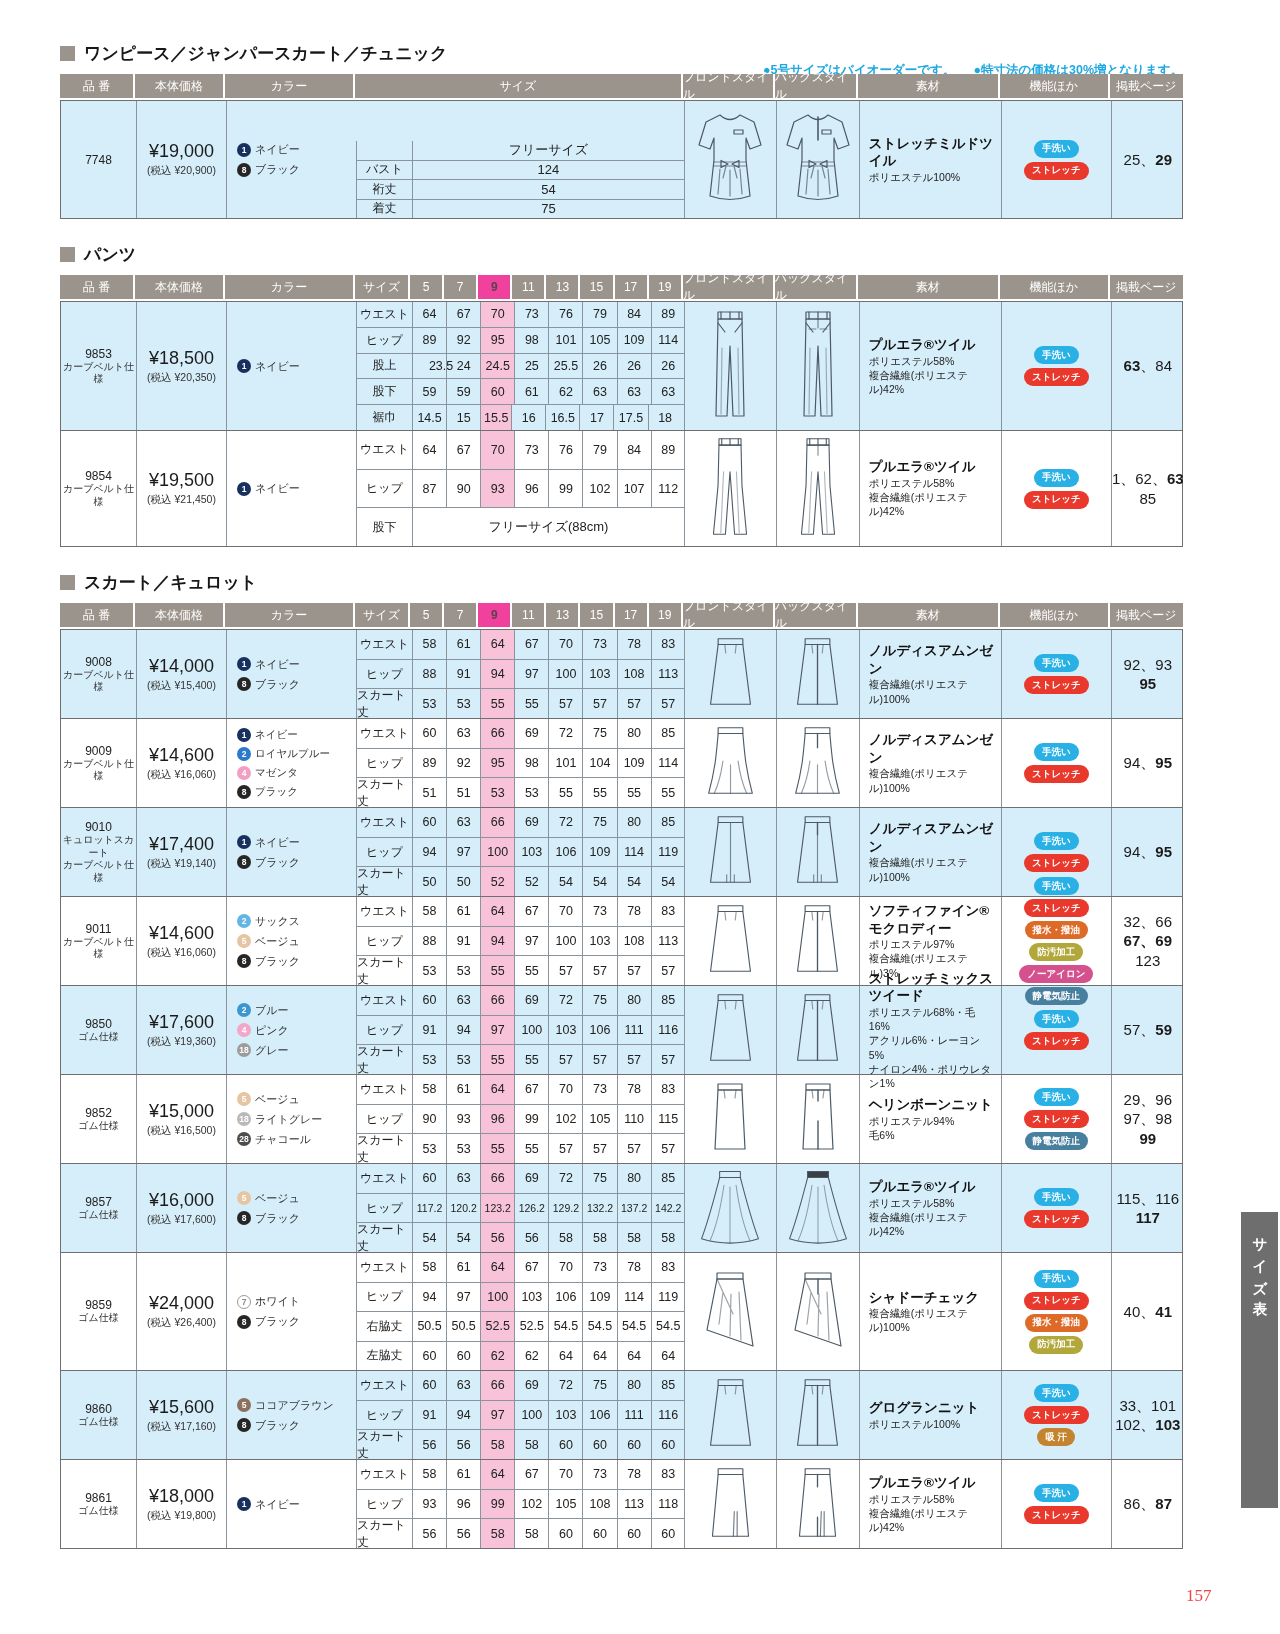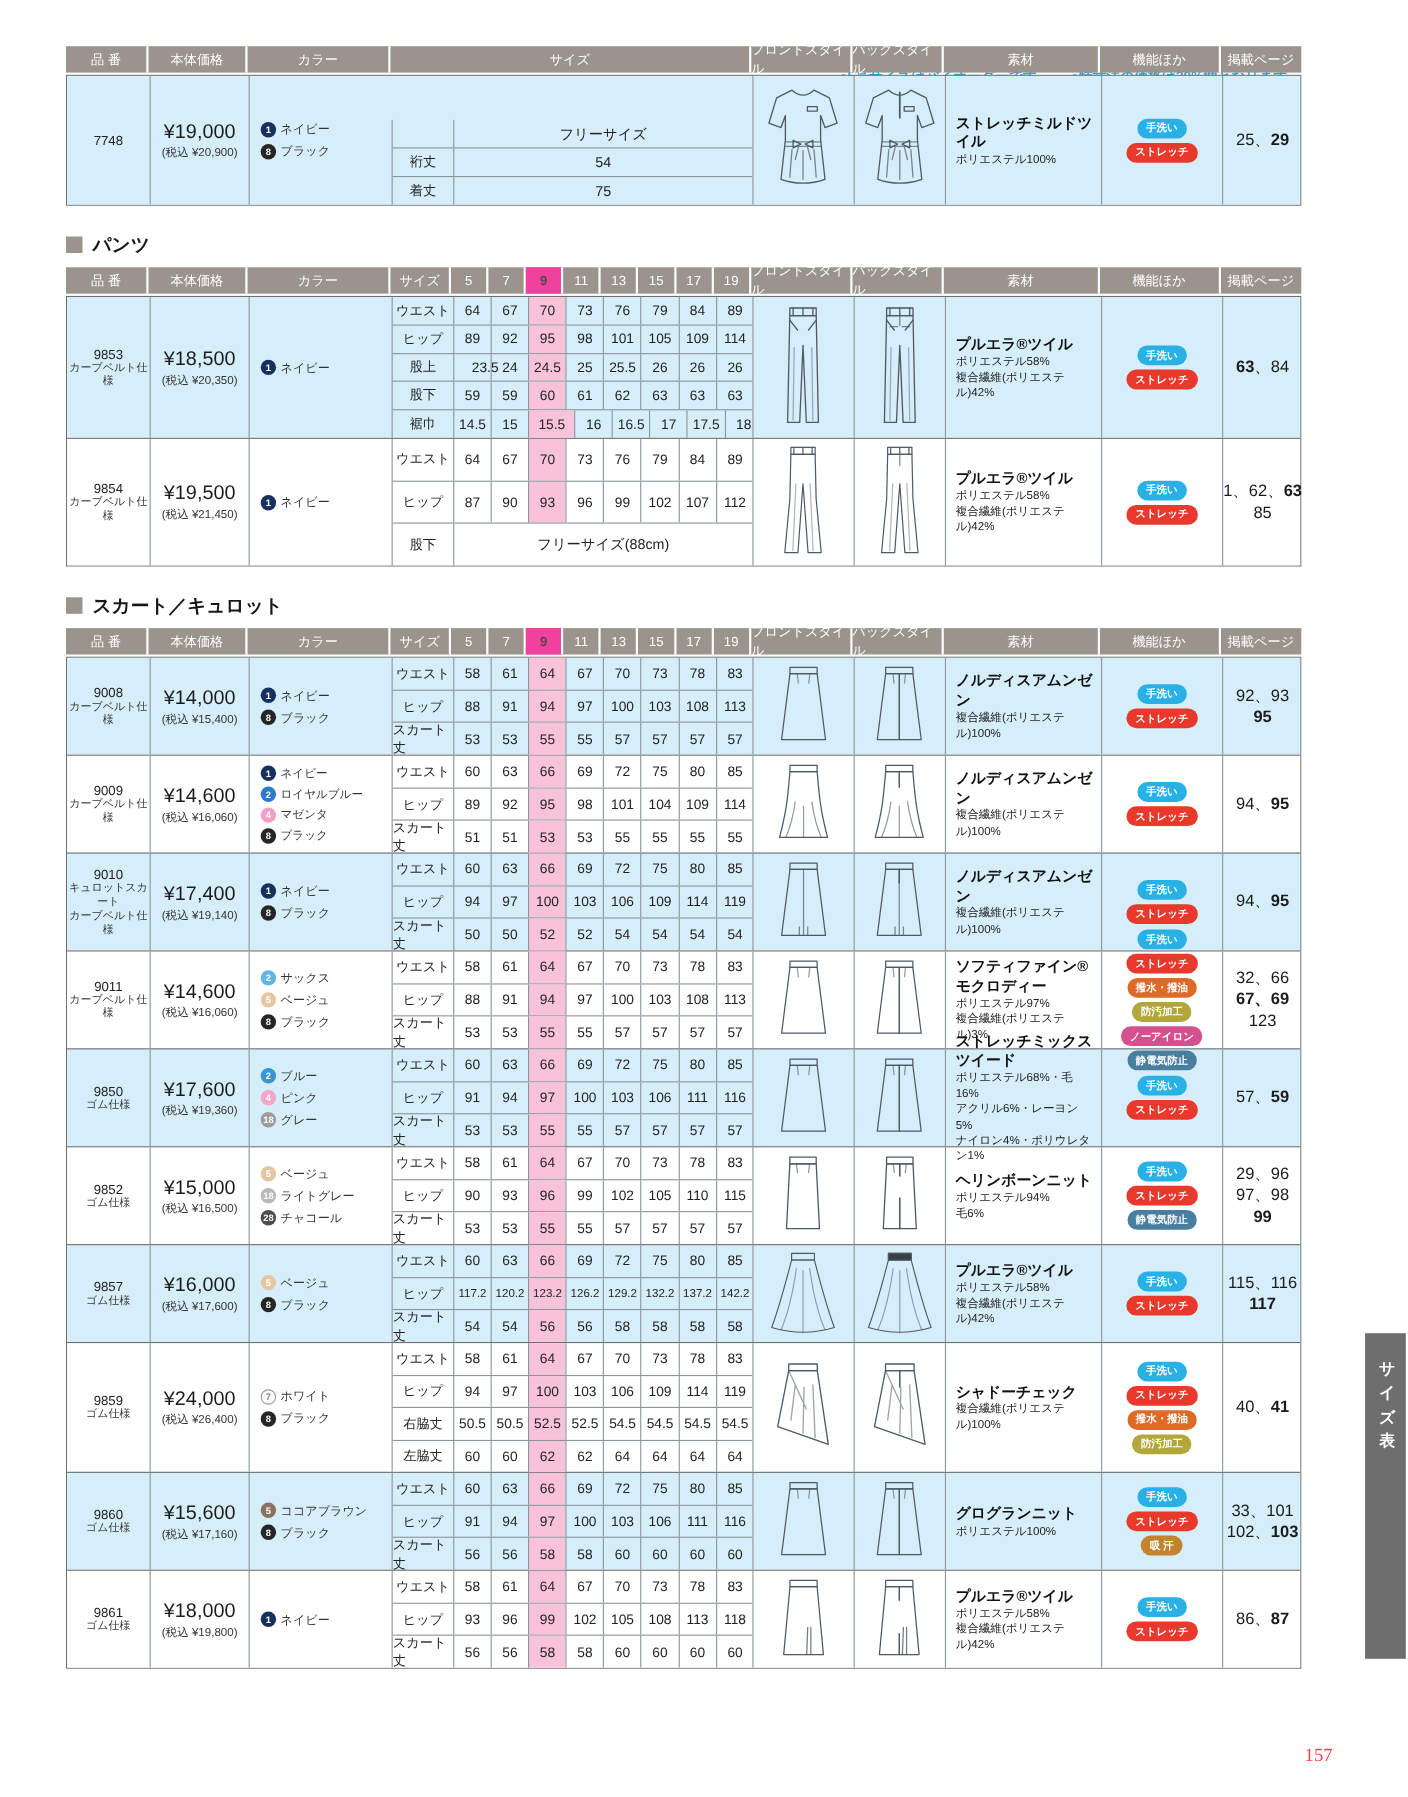--- a/index.html
+++ b/index.html
@@ -61,20 +61,24 @@
 </head>
 <body>
 
 <div class="notes">
   <span>●5号サイズはバイオーダーです。</span>
   <span>●特寸法の価格は30%増となります。</span>
 </div>
 
 <div id="catalog">
     <div class="sec">
+      <div class="sec-title">
+        <span class="sq"></span>
+        <span>ワンピース／ジャンパースカート／チュニック</span>
+      </div>
       <div class="thead">
         <div class="th" style="width: 75px;">品 番</div>
         <div class="th" style="width: 90px;">本体価格</div>
         <div class="th" style="width: 130px;">カラー</div>
         <div class="th" style="width: 327.8px;">サイズ</div>
         <div class="th" style="width: 92px;">フロントスタイル</div>
         <div class="th" style="width: 83px;">バックスタイル</div>
         <div class="th" style="width: 142px;">素材</div>
         <div class="th" style="width: 110px;">機能ほか</div>
         <div class="th" style="width: 73px;">掲載ページ</div>
@@ -97,20 +101,24 @@
               <div class="chip">
                 <span class="dot" style="background: rgb(38, 38, 38); color: rgb(255, 255, 255);">8</span>
                 <span class="cname">ブラック</span>
               </div>
             </div>
           </div>
           <div class="cell c-size" style="width: 327.8px; margin-top: 40px;">
             <div class="sz-row">
               <div class="sz-lab"></div>
               <div class="sz-span">フリーサイズ</div>
+            </div>
+            <div class="sz-row">
+              <div class="sz-lab">バスト</div>
+              <div class="sz-span">124</div>
             </div>
             <div class="sz-row">
               <div class="sz-lab">裄丈</div>
               <div class="sz-span">54</div>
             </div>
             <div class="sz-row">
               <div class="sz-lab">着丈</div>
               <div class="sz-span">75</div>
             </div>
           </div>
@@ -229,21 +237,21 @@
               <div class="sz-v" style="width: 34.1px;">61</div>
               <div class="sz-v" style="width: 34.1px;">62</div>
               <div class="sz-v" style="width: 34.1px;">63</div>
               <div class="sz-v" style="width: 34.1px;">63</div>
               <div class="sz-v" style="width: 34.1px;">63</div>
             </div>
             <div class="sz-row">
               <div class="sz-lab">裾巾</div>
               <div class="sz-v" style="width: 34.1px;">14.5</div>
               <div class="sz-v" style="width: 34.1px;">15</div>
-              <div class="sz-v hl" style="width: 42px;">15.5</div>
+              <div class="sz-v hl" style="width: 31px;">15.5</div>
               <div class="sz-v" style="width: 34.1px;">16</div>
               <div class="sz-v" style="width: 34.1px;">16.5</div>
               <div class="sz-v" style="width: 34.1px;">17</div>
               <div class="sz-v" style="width: 34.1px;">17.5</div>
               <div class="sz-v" style="width: 34.1px;">18</div>
             </div>
           </div>
           <div class="cell c-style" style="width: 92px;">
             <div><svg width="48" height="112" viewBox="0 0 48 112" fill="none" stroke="#4d5a66" stroke-width="1.2" stroke-linejoin="round" stroke-linecap="round">
                 <path d="M12 4 H36 V11 H12 Z"></path>

